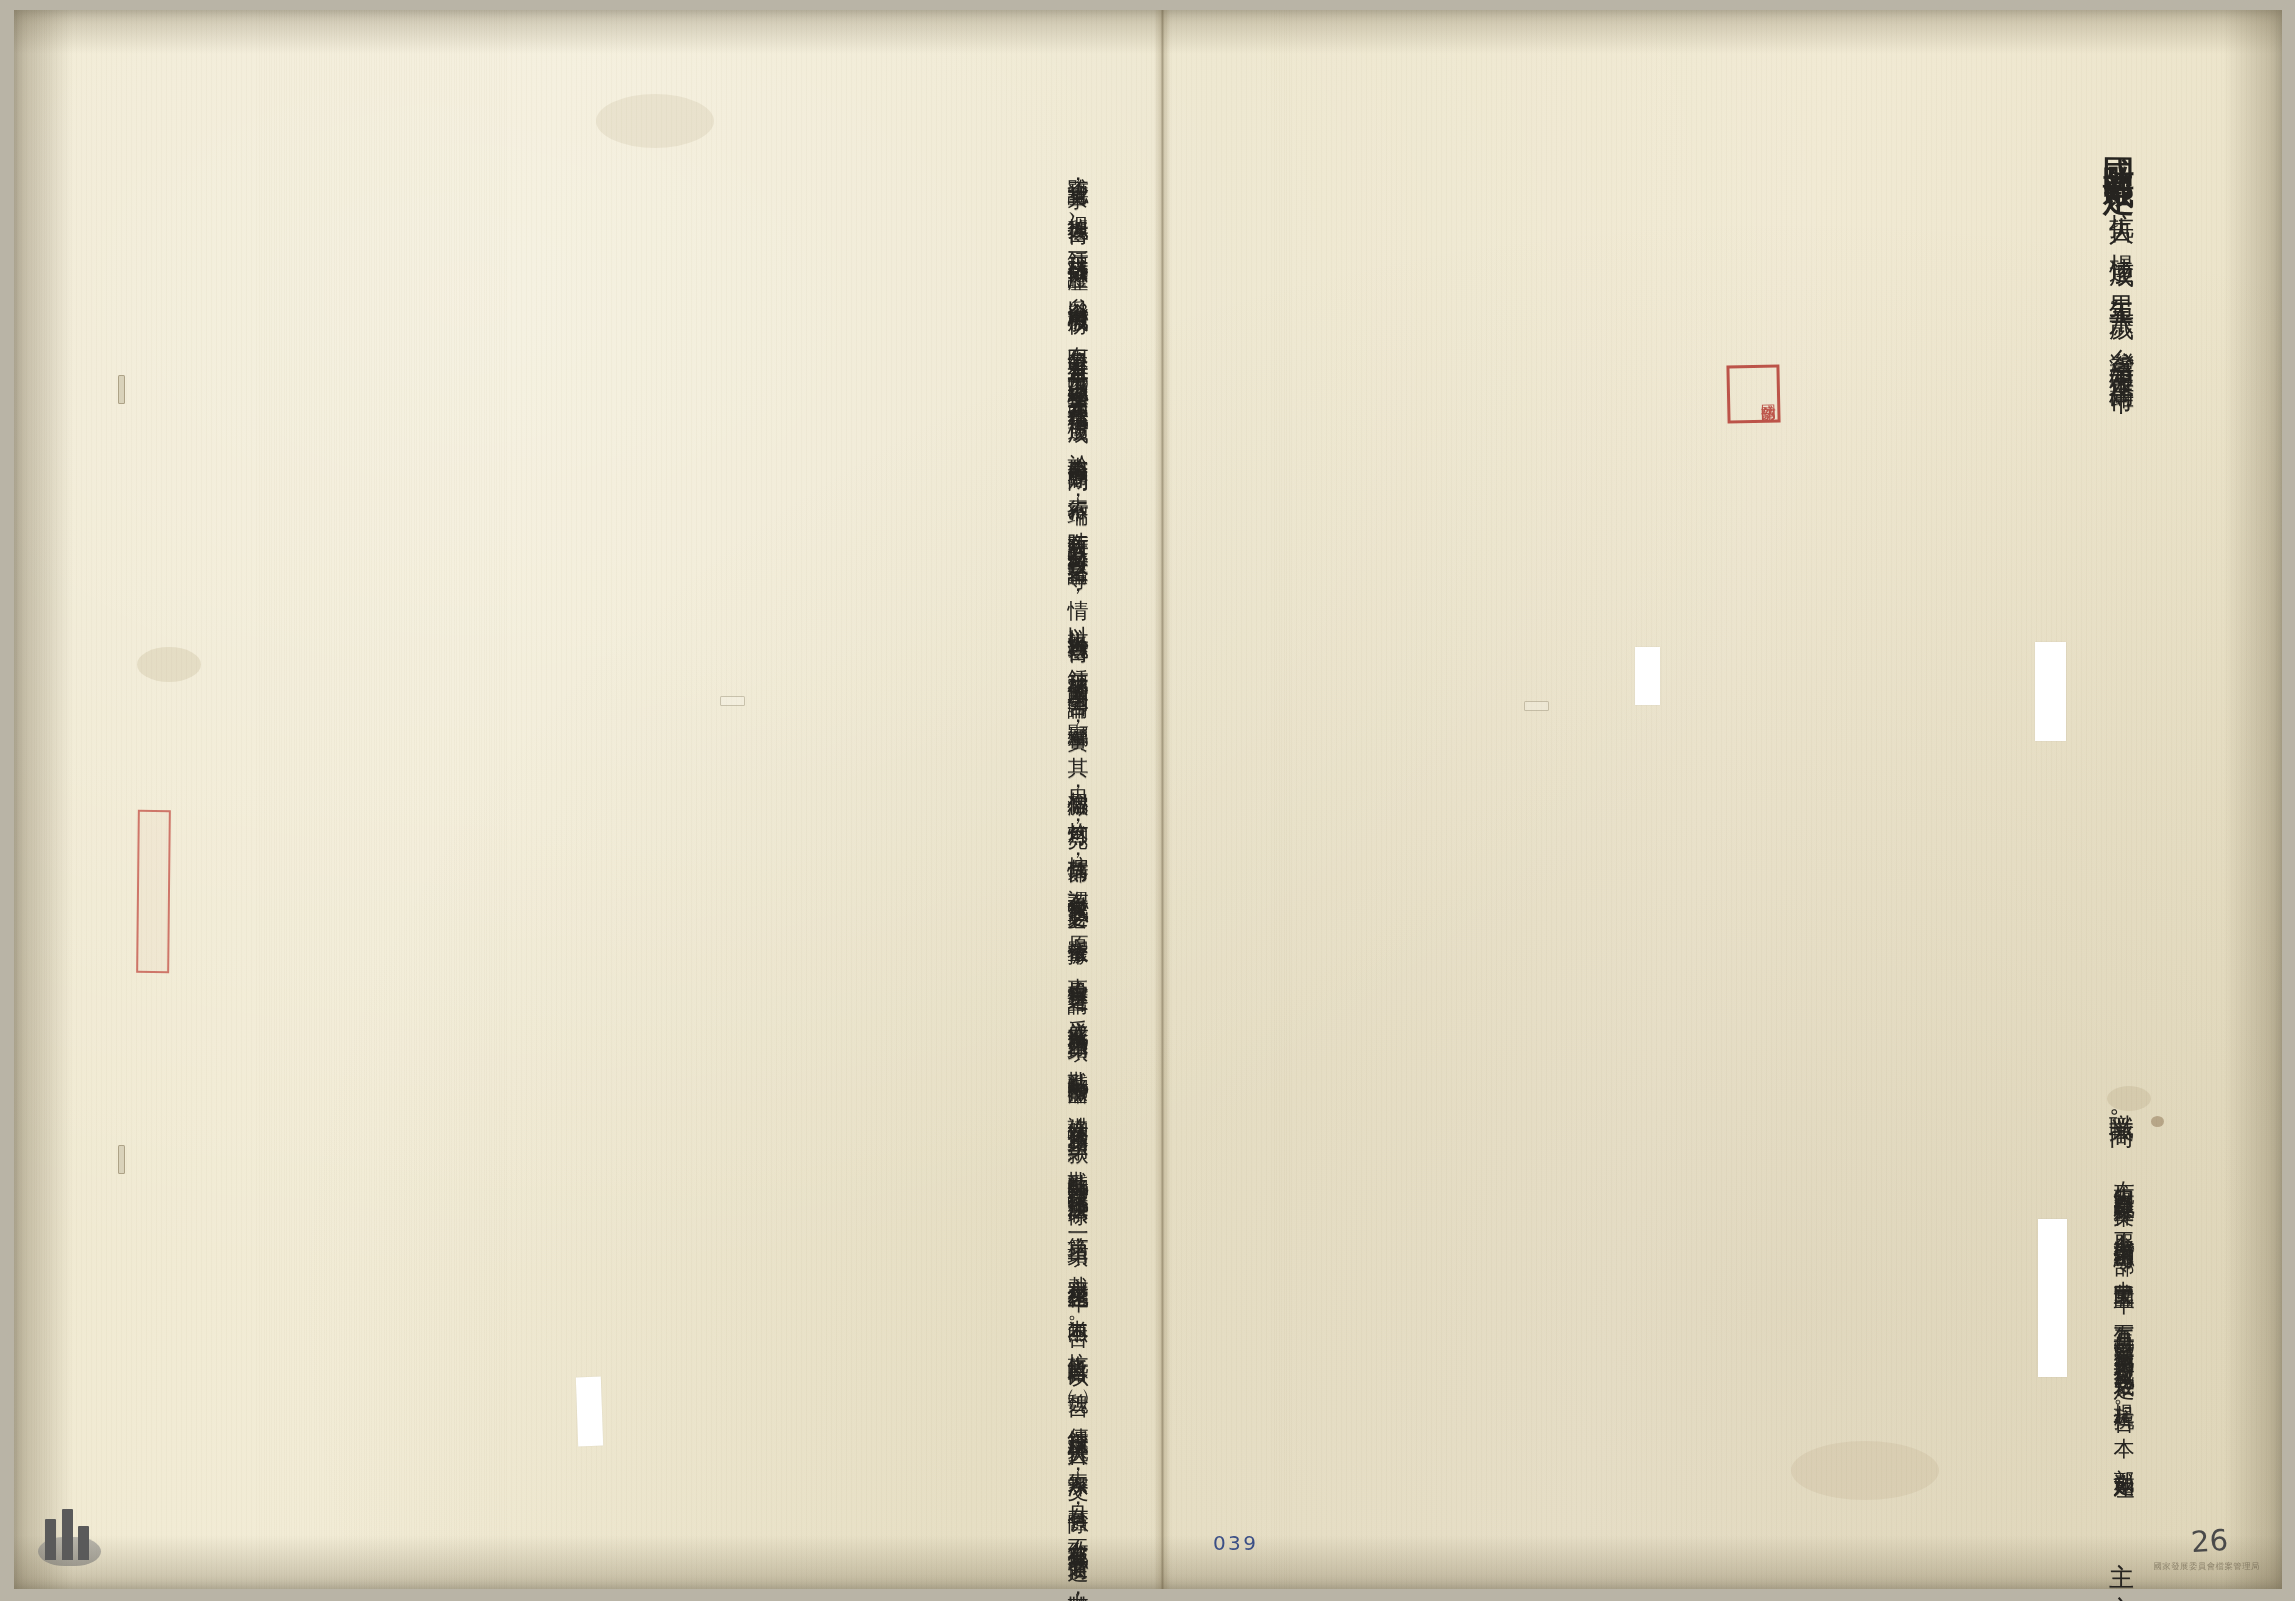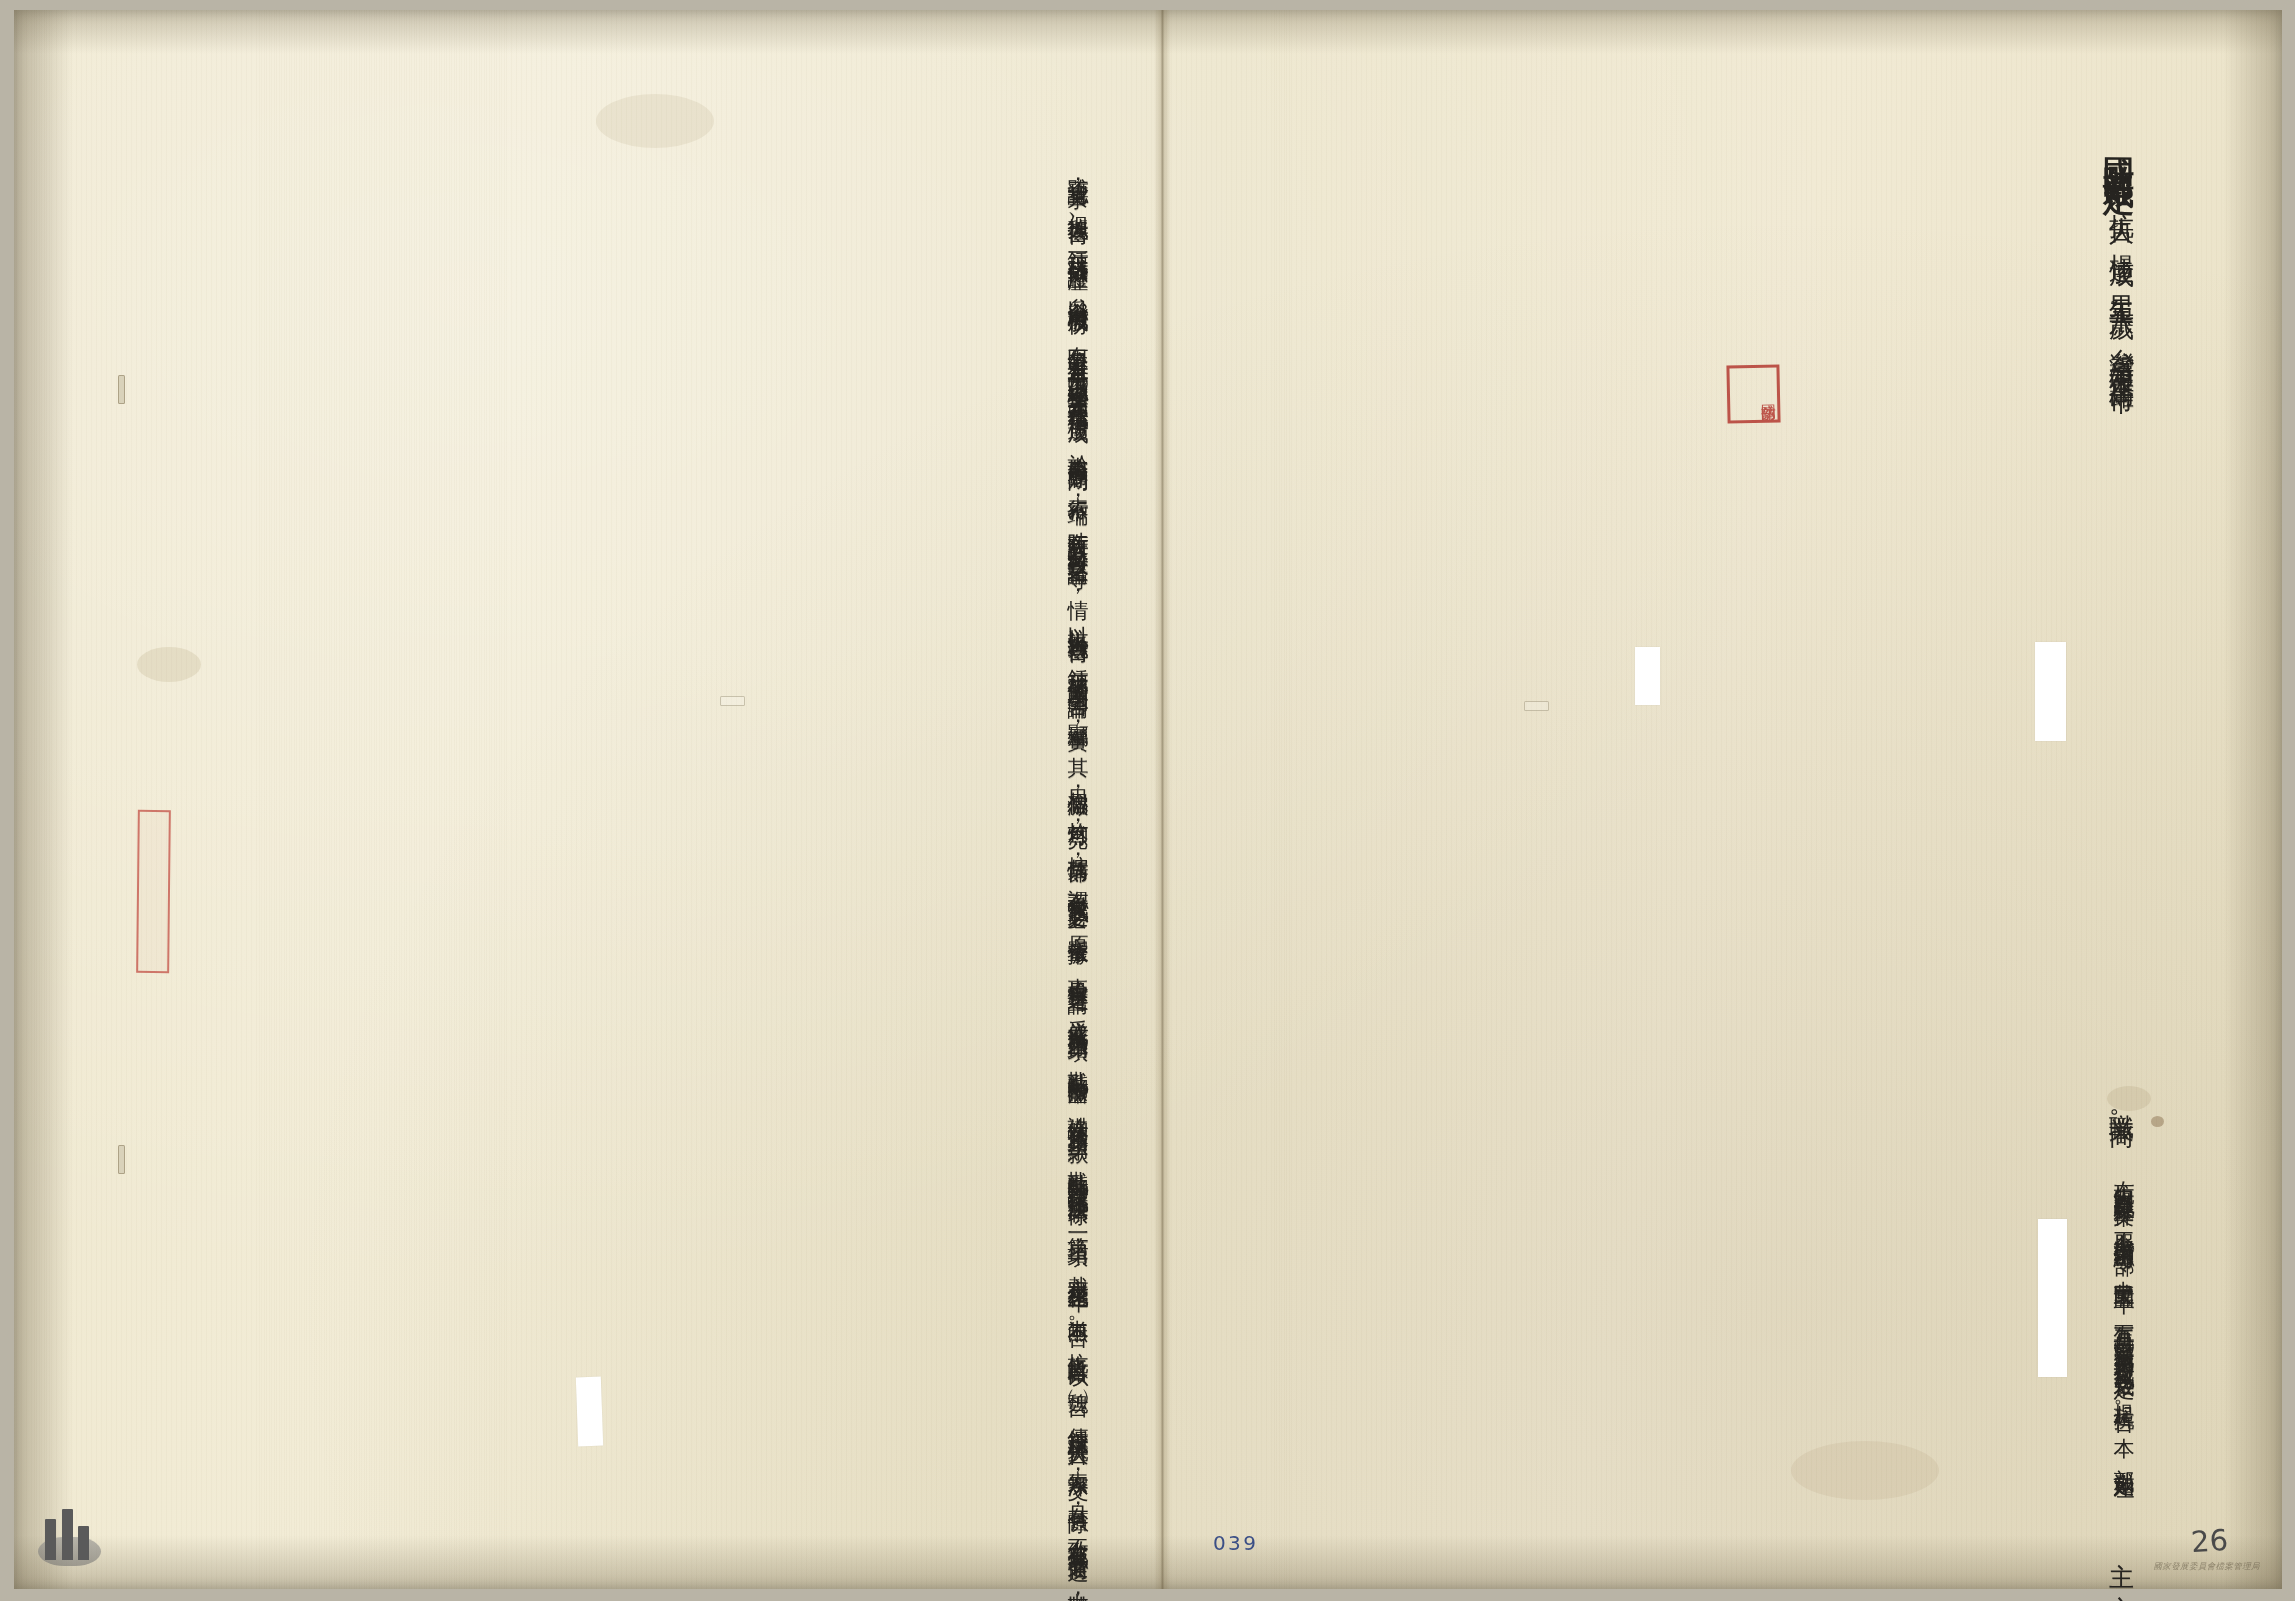--- a/index.html
+++ b/index.html
@@ -200,21 +200,20 @@
     opacity: 0.55;
   }
   .watermark {
     position: absolute;
     right: 22px;
     bottom: 17px;
     font-size: 8.4px;
     color: rgba(90,80,60,0.55);
     letter-spacing: 0.06em;
     font-family: "DejaVu Sans", sans-serif;
-    font-style: italic;
   }
   .clip {
     position: absolute;
     width: 23px; height: 8px;
     border: 1.5px solid rgba(120,108,78,0.35);
     border-radius: 1.5px;
     background: rgba(255,255,255,0.18);
   }
 </style>
 </head>

